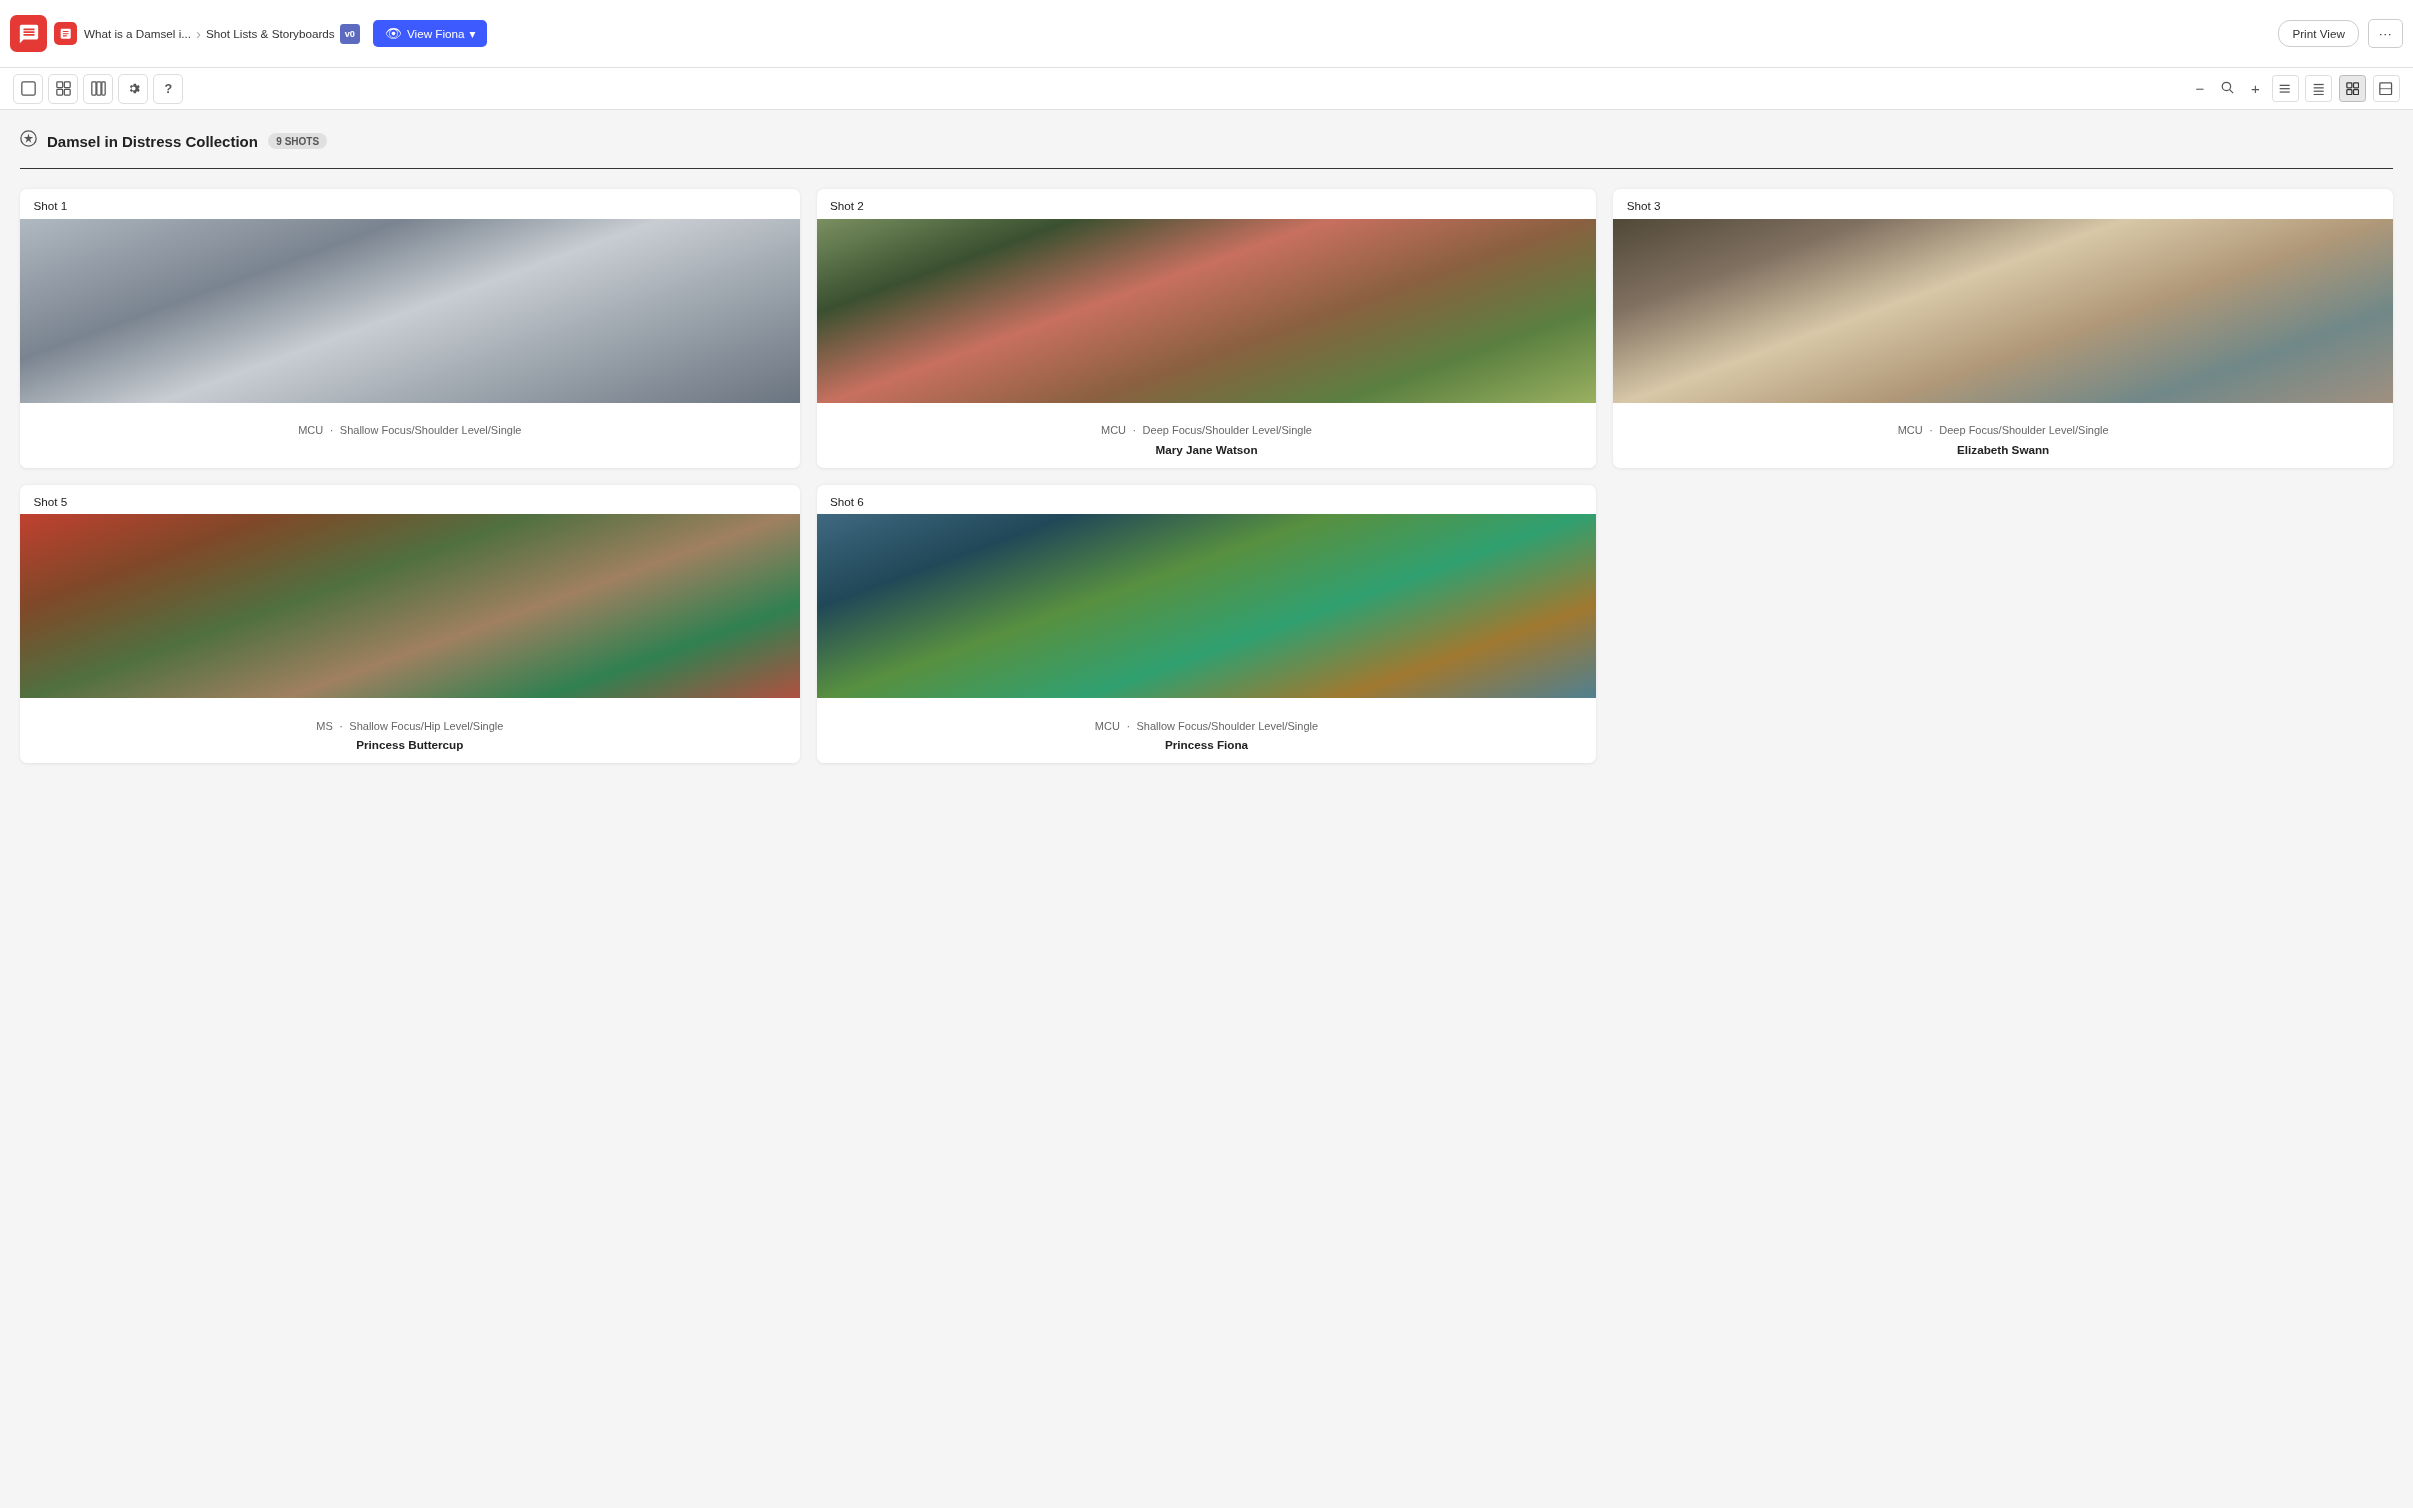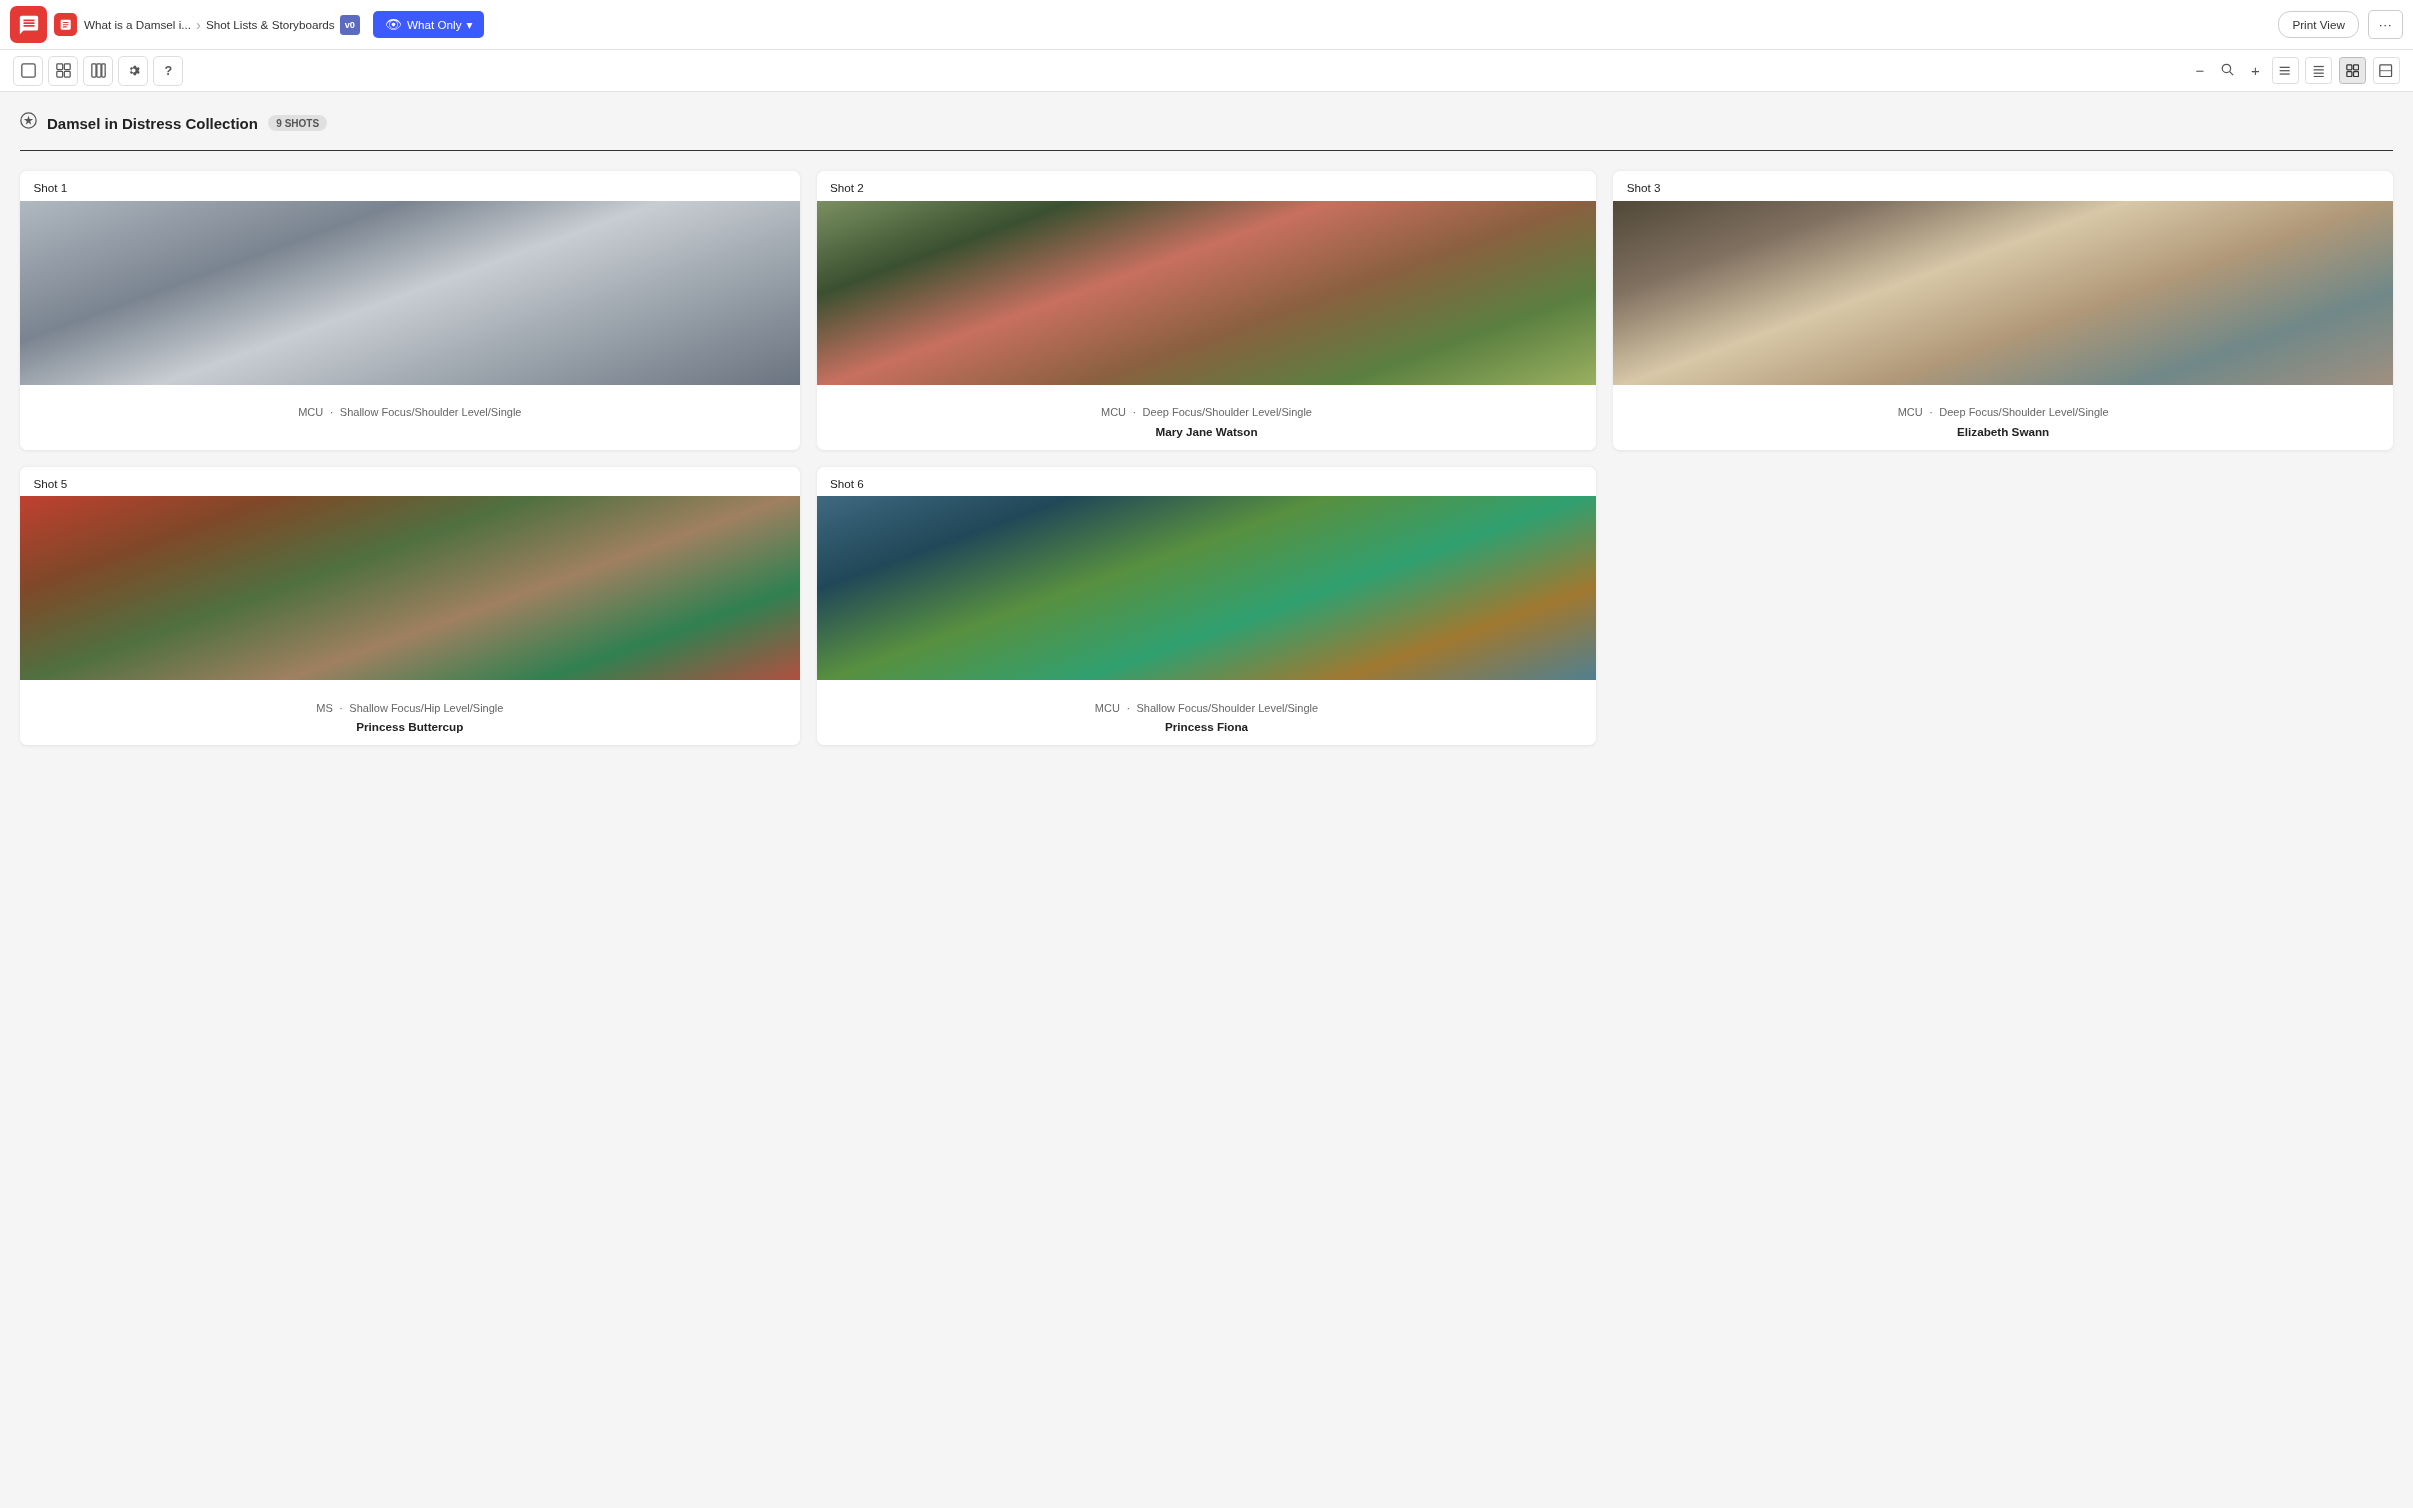--- a/index.html
+++ b/index.html
@@ -4,21 +4,21 @@
   <style>
     * { box-sizing: border-box; margin: 0; padding: 0; }
     body { font-family: -apple-system, BlinkMacSystemFont, 'Segoe UI', sans-serif; background: #f5f5f5; min-height: 100vh; }
 
     
     .header {
       display: flex;
       align-items: center;
       background: #fff;
       border-bottom: 0.8px solid #e0e0e0;
-      height: 50px;
+      height: 68px;
       padding: 0 10px;
       gap: 6.7px;
     }
     .logo-btn {
       width: 37px; height: 37px;
       background: #e53935;
       border-radius: 6.7px;
       display: flex; align-items: center; justify-content: center;
       flex-shrink: 0;
     }
@@ -231,21 +231,21 @@
 
   <div class="breadcrumb">
     <span>What is a Damsel i...</span>
     <span class="breadcrumb-separator">›</span>
     <span class="breadcrumb-page">Shot Lists &amp; Storyboards</span>
     <span class="vo-badge">v0</span>
   </div>
 
   <button class="view-only-btn">
     <span class="eye-icon">👁</span>
-    <span>What Only</span>
+    <span>View Fiona</span>
     <span>▾</span>
   </button>
 
   <div class="header-right">
     <button class="print-view-btn">Print View</button>
     <button class="more-btn">···</button>
   </div>
 </header>
 
 <div class="toolbar">

